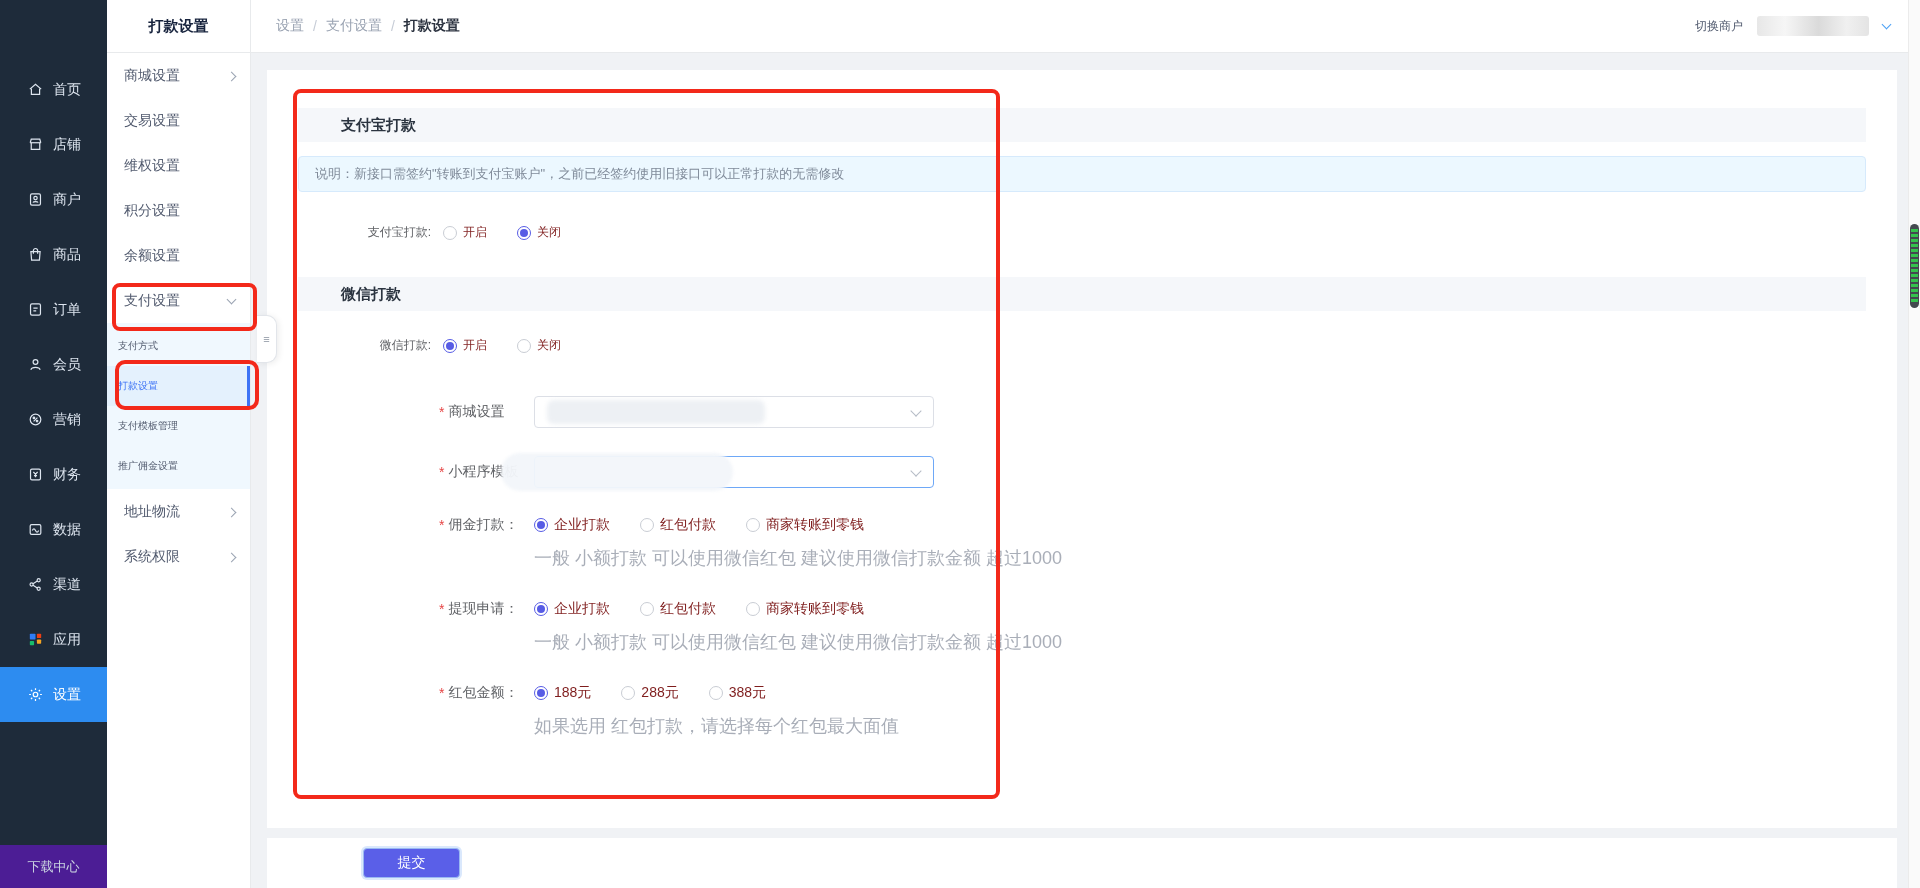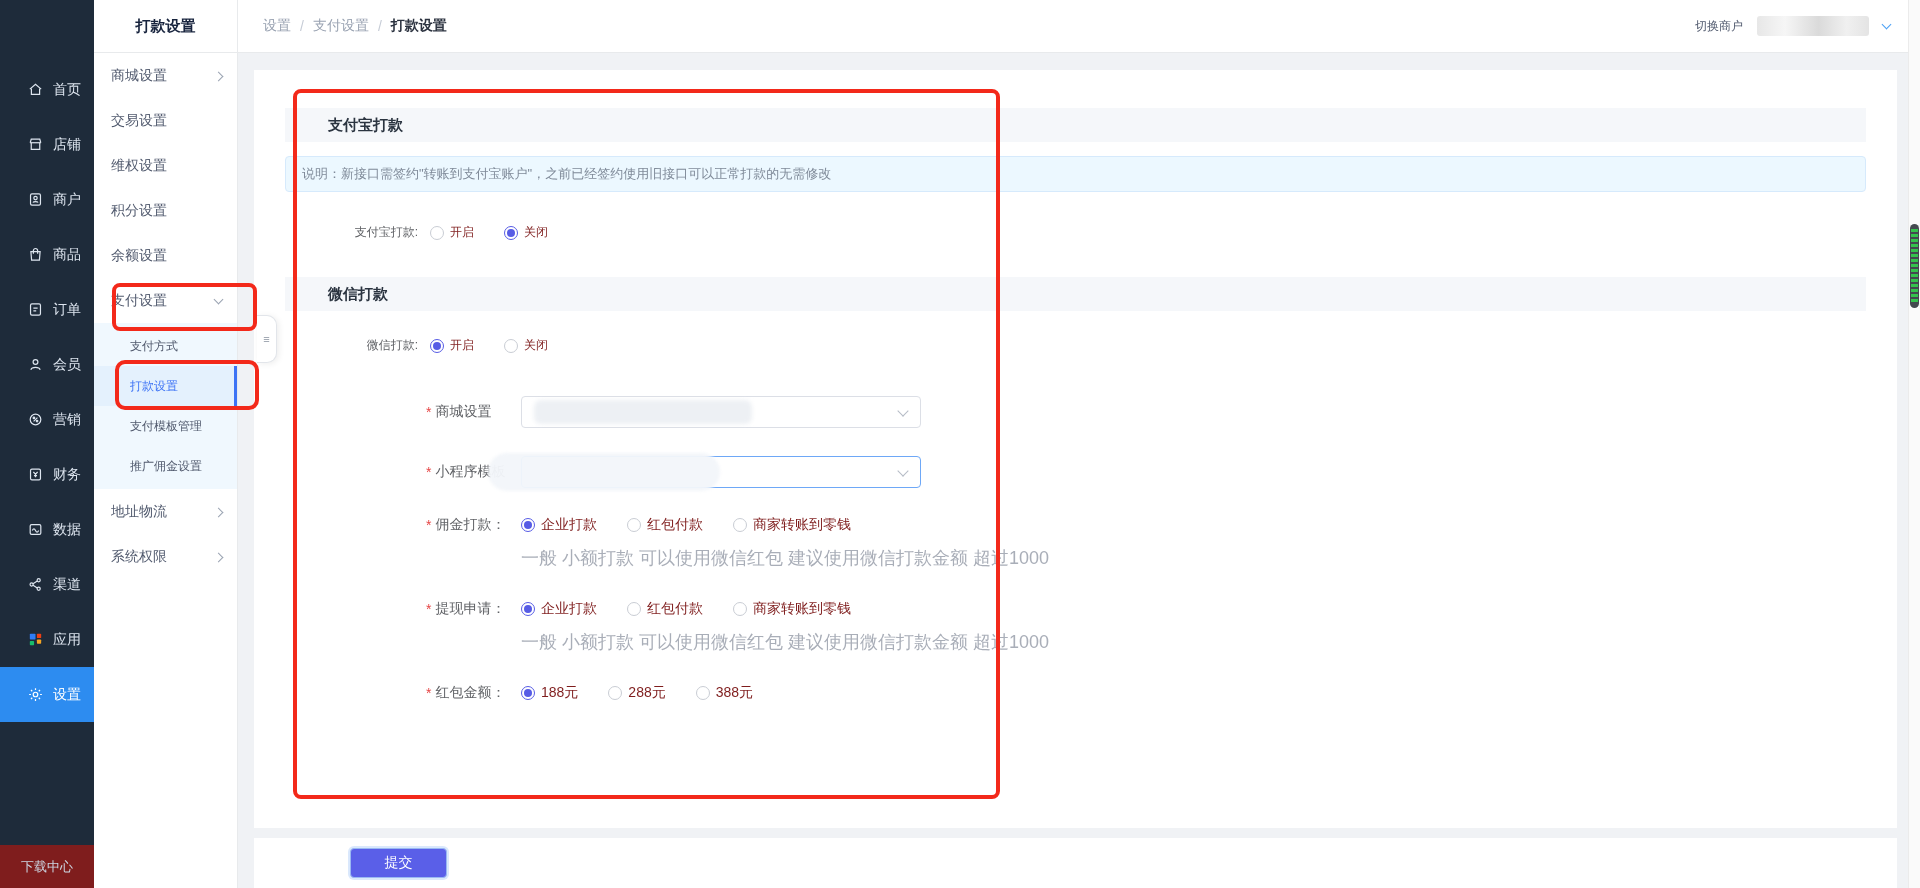--- a/index.html
+++ b/index.html
@@ -1,34 +1,34 @@
 <!DOCTYPE html>
 <html><head>
 <meta charset="utf-8">
 <style>
   * { box-sizing: border-box; }
   html,body { margin:0; padding:0; }
   body { font-family:"Liberation Sans","DejaVu Sans",sans-serif; }
   .app { position:relative; width:1920px; height:888px; background:#f0f2f5; display:flex; overflow:hidden; }
 
   
-  .nav { width:94px; flex-shrink:0; background:#1e2b3a; color:#dde5ef; position:relative; z-index:2; padding-top:62px; }
+  .nav { width:107px; flex-shrink:0; background:#1e2b3a; color:#dde5ef; position:relative; z-index:2; padding-top:62px; }
   .nav-item { height:55px; display:flex; align-items:center; padding-left:27px; gap:9px; font-size:14px; cursor:pointer; }
   .nav-item.active { background:#2d8cf0; color:#ffffff; }
   .nav-item svg { width:17px; height:17px; flex-shrink:0; }
-  .nav-download { position:absolute; bottom:0; left:0; width:100%; height:43px; background:#7f1d1d; display:flex; align-items:center; justify-content:center; font-size:13px; color:#ccd6e2; cursor:pointer; }
+  .nav-download { position:absolute; bottom:0; left:0; width:100%; height:43px; background:#4c1d95; display:flex; align-items:center; justify-content:center; font-size:13px; color:#ccd6e2; cursor:pointer; }
 
   
   .submenu { width:144px; flex-shrink:0; background:#fff; border-right:1px solid #e8eaec; position:relative; z-index:1; }
   .submenu-title { height:53px; display:flex; align-items:center; justify-content:center; font-size:15px; font-weight:bold; color:#17233d; border-bottom:1px solid #e8eaec; }
   .menu-item { height:45px; display:flex; align-items:center; justify-content:space-between; padding:0 15px 0 17px; font-size:14px; color:#515a6e; cursor:pointer; }
   .chev { width:7px; height:7px; border-right:1.5px solid #9aa3b2; border-bottom:1.5px solid #9aa3b2; transform:rotate(-45deg); margin-top:1px; }
   .chev.down { transform:rotate(45deg); margin-top:-3px; }
   .subgroup { background:#f0f8fe; padding:3px 0; }
-  .sub-item { height:40px; display:flex; align-items:center; padding-left:36px; font-size:12px; color:#515a6e; cursor:pointer; position:relative; }
+  .sub-item { height:40px; display:flex; align-items:center; padding-left:11px; font-size:10px; color:#515a6e; cursor:pointer; position:relative; }
   .sub-item.active { background:#e4f1fd; color:#3d73f5; }
   .sub-item.active::after { content:""; position:absolute; right:0; top:0; bottom:0; width:3px; background:#3d73f5; }
 
   
   .workspace { flex:1; display:flex; flex-direction:column; min-width:0; }
   .topbar { height:53px; flex-shrink:0; background:#fff; border-bottom:1px solid #e8eaec; display:flex; align-items:center; justify-content:space-between; padding:0 30px 0 25px; }
   .crumbs { display:flex; align-items:center; gap:9px; font-size:14px; color:#9aa3b2; }
   .crumb { cursor:pointer; }
   .crumb-sep { color:#c6ccd6; }
   .crumb-last { color:#2c3340; font-weight:bold; }
@@ -363,20 +363,21 @@
               </label>
               <label class="radio">
                 <span class="rdot"></span>
                 <span class="rtext">288元</span>
               </label>
               <label class="radio">
                 <span class="rdot"></span>
                 <span class="rtext">388元</span>
               </label>
             </div>
+            <div class="helper">如果选用 红包打款，请选择每个红包最大面值</div>
           </div>
 
         </div>
       </div>
 
       <div class="footer">
         <button class="submit-btn">提交</button>
       </div>
     </div>
   </div>

